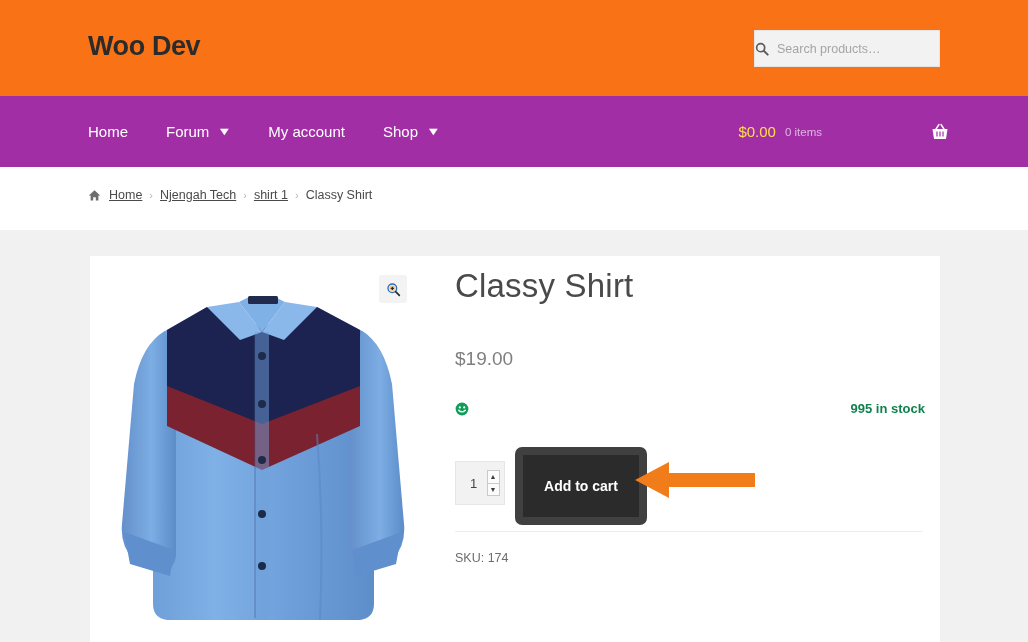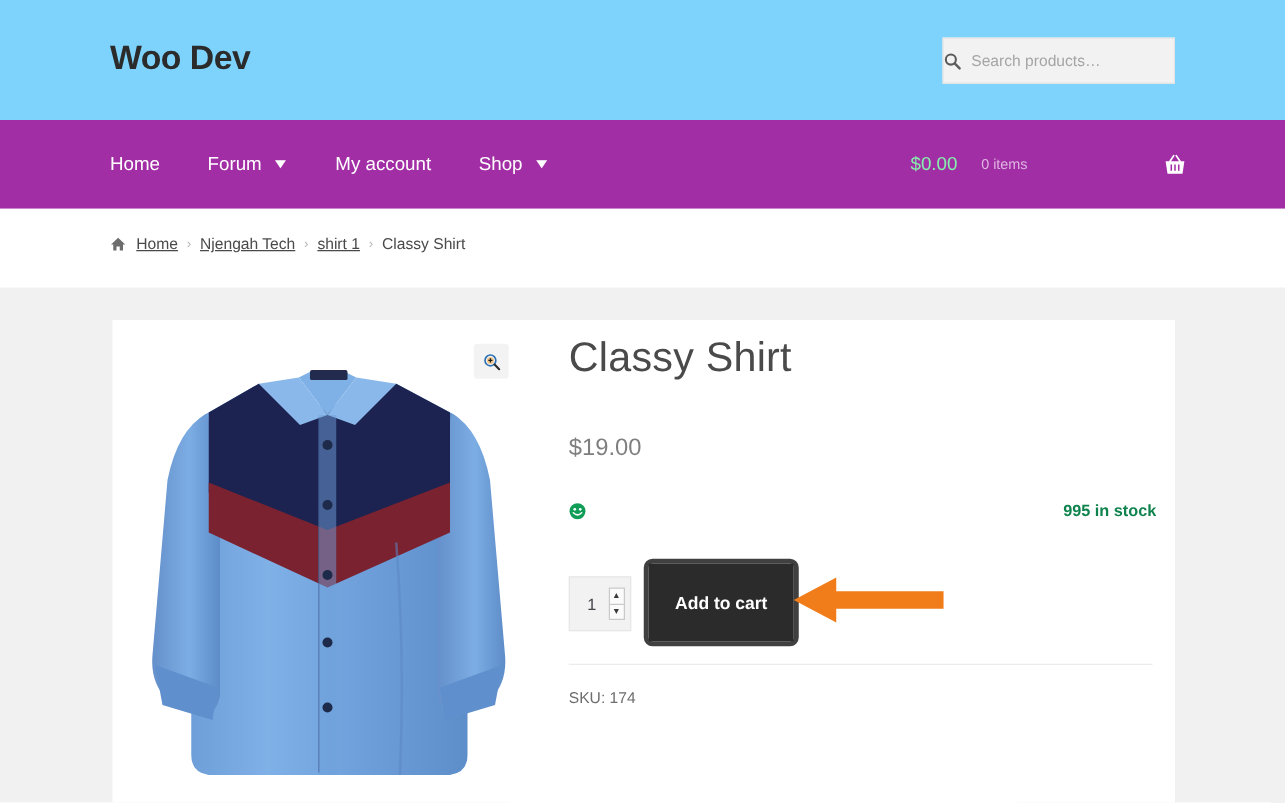--- a/index.html
+++ b/index.html
@@ -7,21 +7,21 @@
     width: 1028px; height: 642px;
     background: #ffffff;
     font-family: "Liberation Sans", sans-serif;
     overflow: hidden;
   }
   .page { position: relative; width: 1028px; height: 642px; background: #ffffff; }
 
   
   .site-header {
     position: absolute; left: 0; top: 0; width: 1028px; height: 96px;
-    background: #7dd3fc;
+    background: #f97316;
   }
   .brand { position: absolute; left: 88px; top: 30px; }
   .site-title {
     font-size: 27px; font-weight: bold; color: #2b2b2b;
     letter-spacing: -0.4px; line-height: 32px;
   }
   .site-tagline {
     font-size: 12.5px; color: #43454b; margin-top: 5px; line-height: 16px;
   }
   .search-box {
@@ -52,21 +52,21 @@
     white-space: nowrap;
   }
   .nav-item .chev {
     display: inline-block; margin-left: 10px; font-size: 11px; line-height: 1;
     transform: scaleX(1.35);
   }
   .cart-area {
     position: absolute; right: 78px; top: 0; height: 71px;
     display: flex; align-items: center;
   }
-  .cart-total { color: #86efac; font-size: 15px; margin-right: 19px; text-align: center; }
+  .cart-total { color: #fde047; font-size: 15px; margin-right: 9px; text-align: center; }
   .cart-count { color: #dfb6e1; font-size: 11.5px; }
   .cart-icon { margin-left: 108px; width: 20px; height: 20px; }
 
   
   .breadcrumb-band {
     position: absolute; left: 0; top: 167px; width: 1028px; height: 63px;
     background: #ffffff;
   }
   .breadcrumb {
     position: absolute; left: 88px; top: 188px;
@@ -142,21 +142,21 @@
   }
   .qty-spinner .sp {
     flex: 1; display: flex; align-items: center; justify-content: center;
     font-size: 7px; color: #3a3a3a; line-height: 1;
   }
   .qty-spinner .sp.top { border-bottom: 1px solid #c9c9c9; }
 
   .annot-box {
     position: absolute; left: 60px; top: -5px;
     width: 116px; height: 62px;
-    border: 4px solid #404040; border-radius: 7px;
+    border: 8px solid #404040; border-radius: 7px;
     box-sizing: content-box;
   }
   .add-to-cart {
     position: absolute; left: 0px; top: 0px;
     width: 116px; height: 62px;
     background: #2b2b2b; color: #ffffff;
     border: none; cursor: pointer;
     font-family: "Liberation Sans", sans-serif;
     font-size: 14px; font-weight: bold;
     display: flex; align-items: center; justify-content: center;

